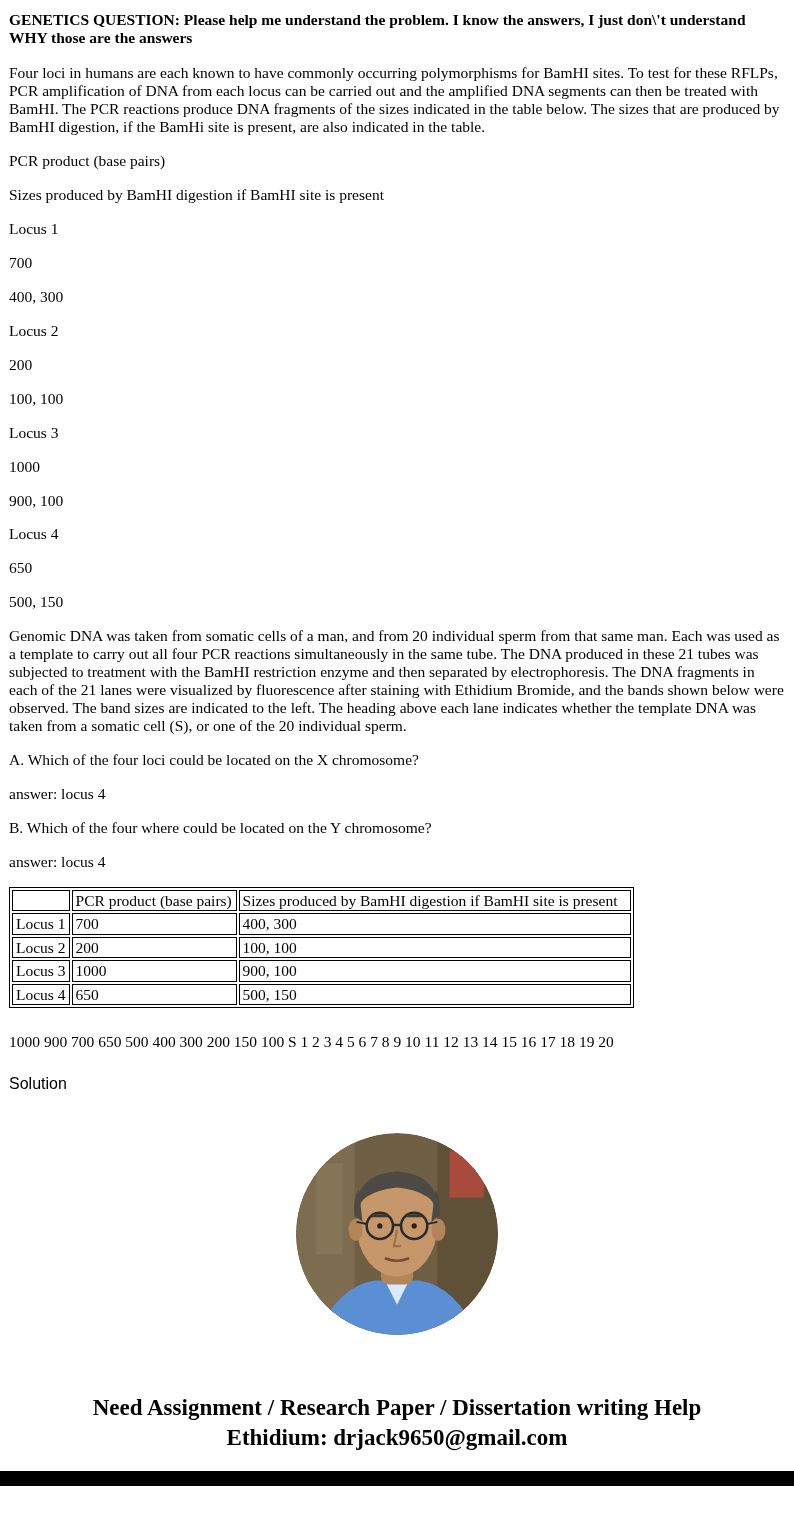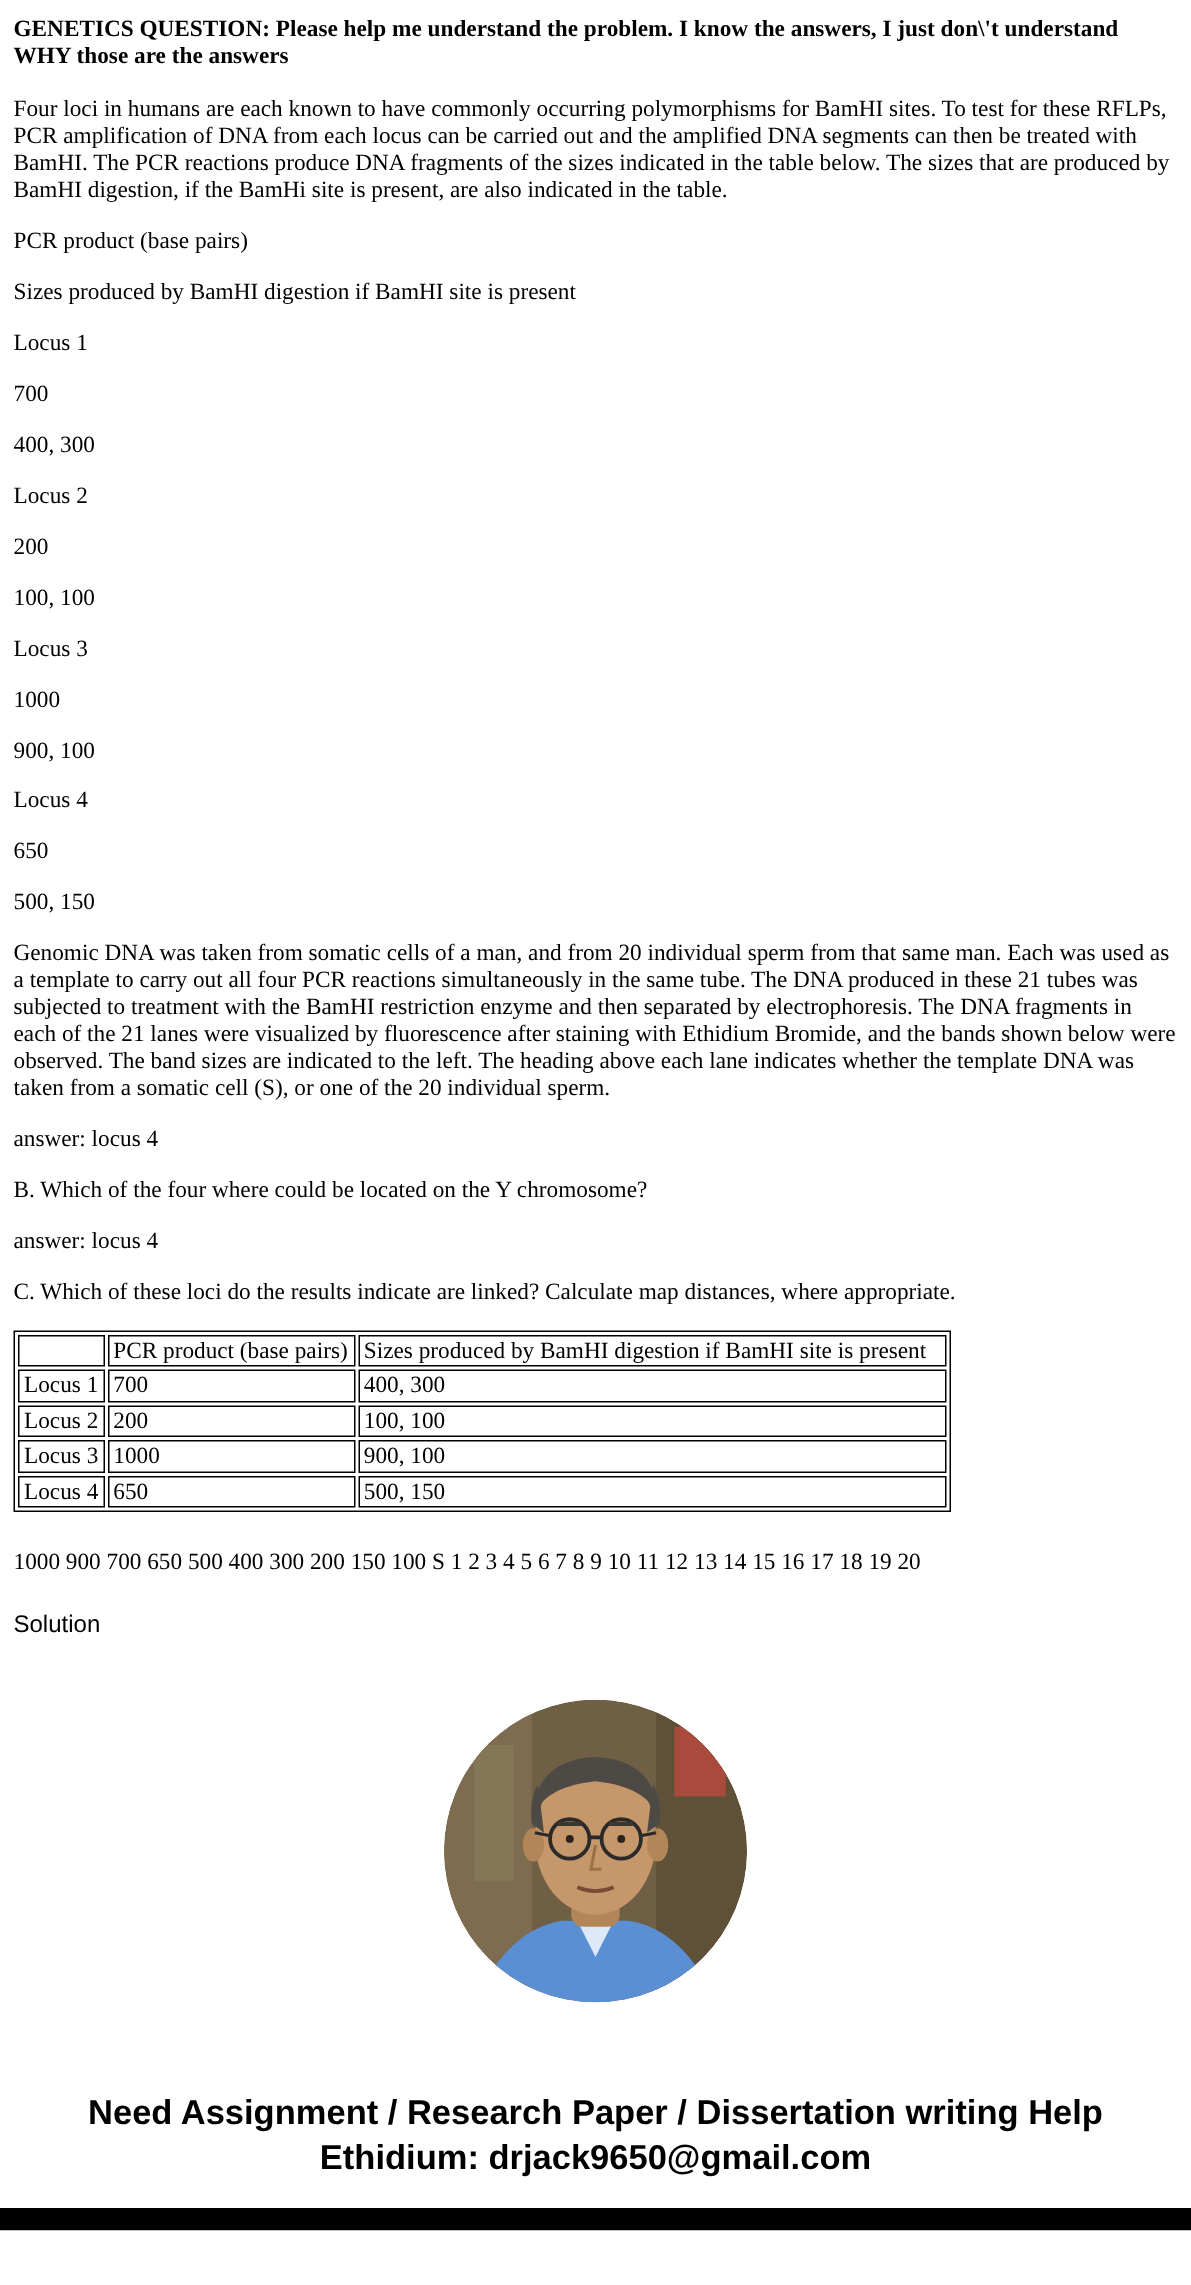--- a/index.html
+++ b/index.html
@@ -50,21 +50,21 @@
     width: 202px;
     height: 202px;
     border-radius: 50%;
     overflow: hidden;
   }
   .photo svg { display: block; width: 100%; height: 100%; }
   .footer {
     margin: 54px auto 0 auto;
     max-width: 740px;
     text-align: center;
-    font-family: Liberation Sans, sans-serif;
+    font-family: Liberation Serif, serif;
     font-weight: bold;
     font-size: 23px;
     line-height: 1.3;
     color: #000;
   }
   .bottom-bar {
     margin-top: 18px;
     width: 100%;
     height: 15px;
     background: #000;
@@ -89,24 +89,24 @@
   <p class="tline">100, 100</p>
   <p class="tline">Locus 3</p>
   <p class="tline">1000</p>
   <p class="tline">900, 100</p>
   <p class="tline">Locus 4</p>
   <p class="tline">650</p>
   <p class="tline">500, 150</p>
 
   <p>Genomic DNA was taken from somatic cells of a man, and from 20 individual sperm from that same man. Each was used as a template to carry out all four PCR reactions simultaneously in the same tube. The DNA produced in these 21 tubes was subjected to treatment with the BamHI restriction enzyme and then separated by electrophoresis. The DNA fragments in each of the 21 lanes were visualized by fluorescence after staining with Ethidium Bromide, and the bands shown below were observed. The band sizes are indicated to the left. The heading above each lane indicates whether the template DNA was taken from a somatic cell (S), or one of the 20 individual sperm.</p>
 
+  <p>A. Which of the four loci could be located on the X chromosome?</p>
   <p>answer: locus 4</p>
   <p>B. Which of the four where could be located on the Y chromosome?</p>
   <p>answer: locus 4</p>
-  <p>C. Which of these loci do the results indicate are linked? Calculate map distances, where appropriate.</p>
 
   <table class="loci">
     <tbody>
       <tr>
         <td class="c1"></td>
         <td class="c2">PCR product (base pairs)</td>
         <td class="c3">Sizes produced by BamHI digestion if BamHI site is present</td>
       </tr>
       <tr>
         <td class="c1">Locus 1</td>

